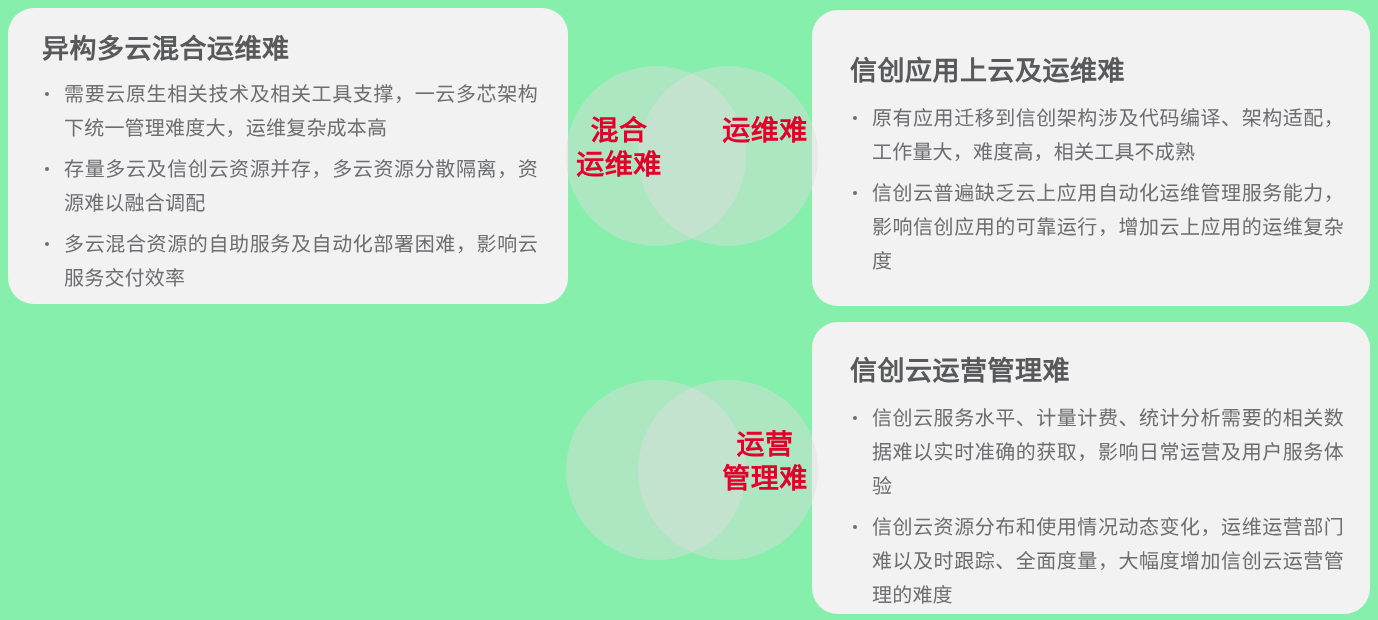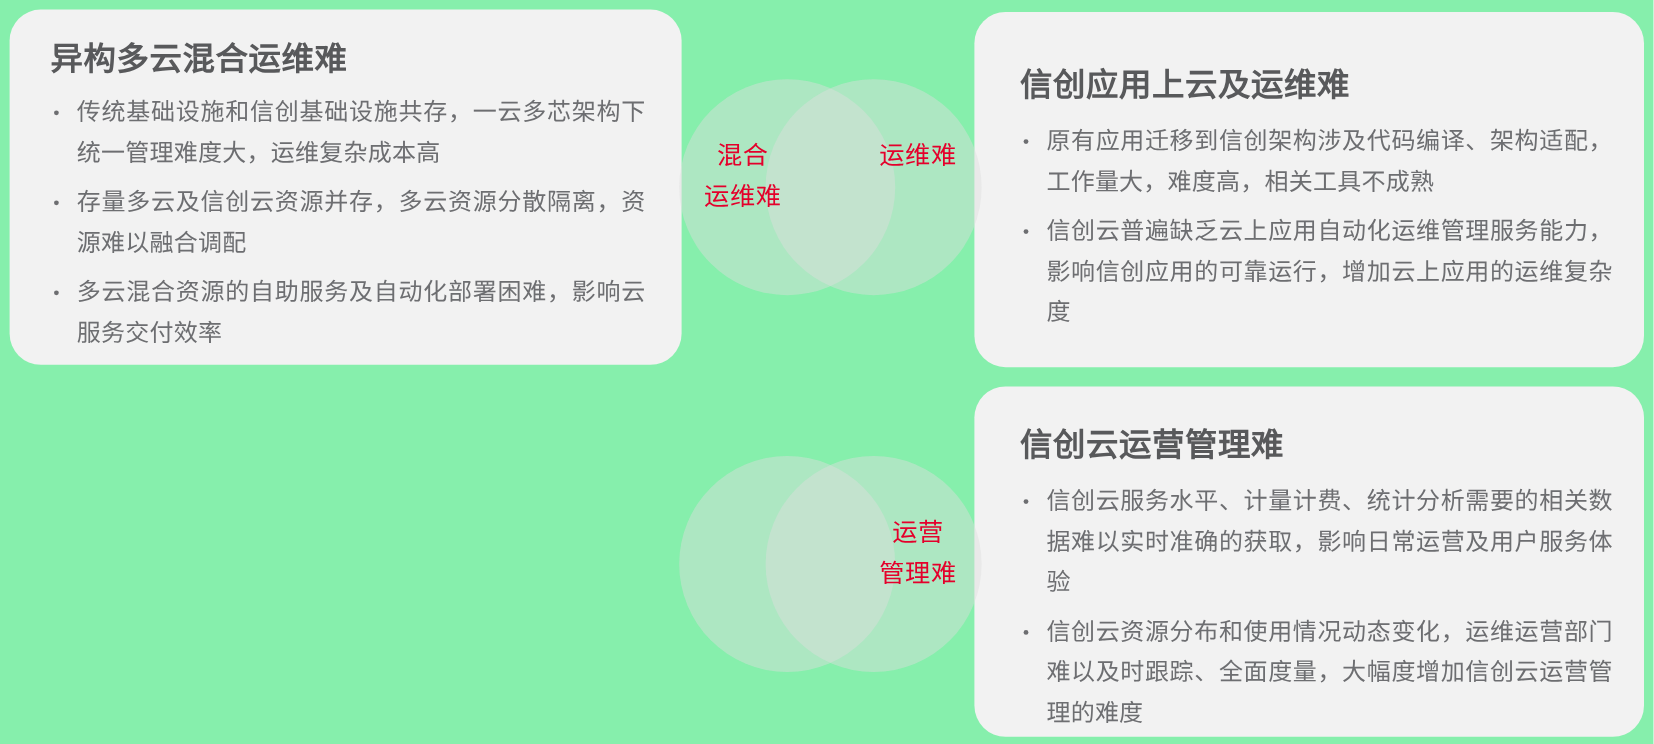--- a/index.html
+++ b/index.html
@@ -107,42 +107,42 @@
   }
   .venn-circle.left  { left: 0; }
   .venn-circle.right { left: 72px; }
 
   .venn-label {
     position: absolute;
     top: 48px;
     width: 118px;
     text-align: center;
     color: #e4002b;
-    font-size: 21px;
-    font-weight: normal;
+    font-size: 28px;
+    font-weight: bold;
     line-height: 34px;
     letter-spacing: 0.5px;
   }
   .venn-label.left  { left: -6px; }
   .venn-label.right { left: 140px; }
   .venn-label .l1,
   .venn-label .l2 { display: block; white-space: nowrap; }
 </style>
 </head>
 <body>
 
 <div id="stage">
 
   <div class="card card-tl">
     <div class="card-inner">
       <h2 class="card-title">异构多云混合运维难</h2>
       <ul class="bullets">
         <li class="bullet">
           <span class="dot"></span>
-          <span>传统基础设施和信创基础设施共存，一云多芯架构下统一管理难度大，运维复杂成本高</span>
+          <span>需要云原生相关技术及相关工具支撑，一云多芯架构下统一管理难度大，运维复杂成本高</span>
         </li>
         <li class="bullet">
           <span class="dot"></span>
           <span>存量多云及信创云资源并存，多云资源分散隔离，资源难以融合调配</span>
         </li>
         <li class="bullet">
           <span class="dot"></span>
           <span>多云混合资源的自助服务及自动化部署困难，影响云服务交付效率</span>
         </li>
       </ul>

